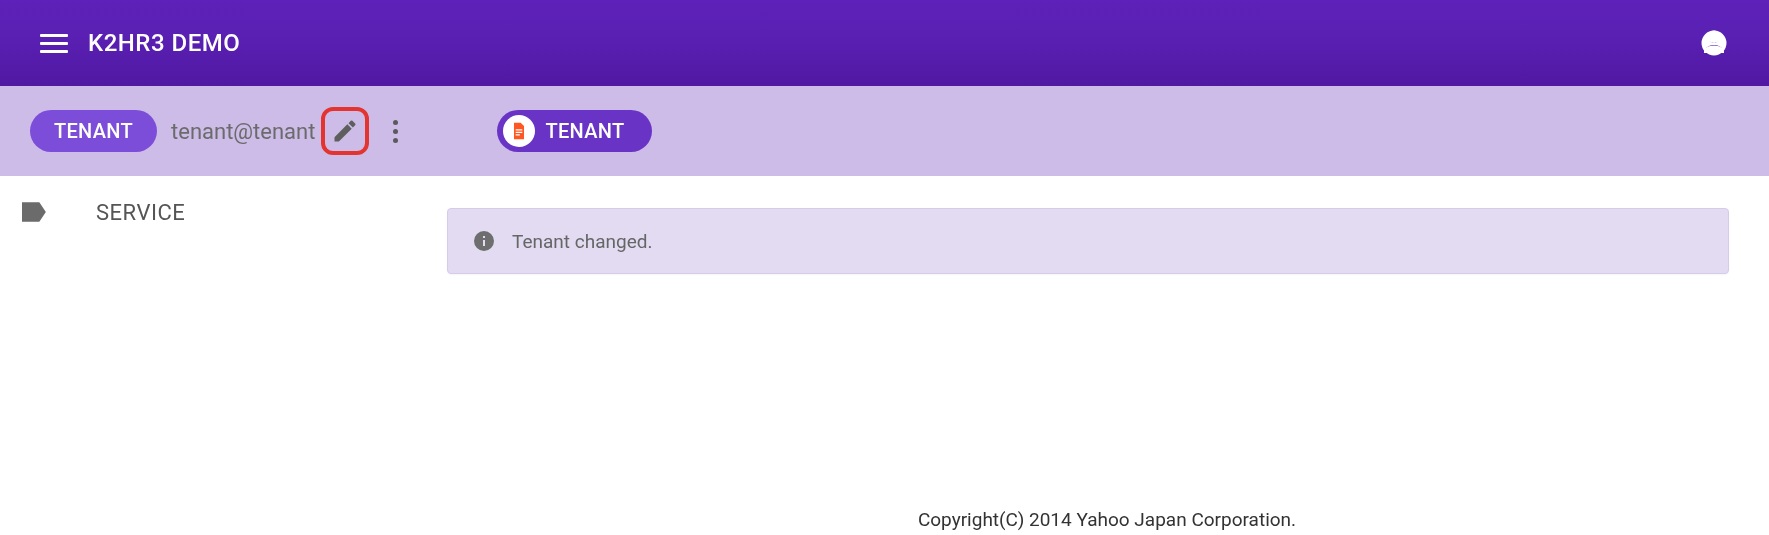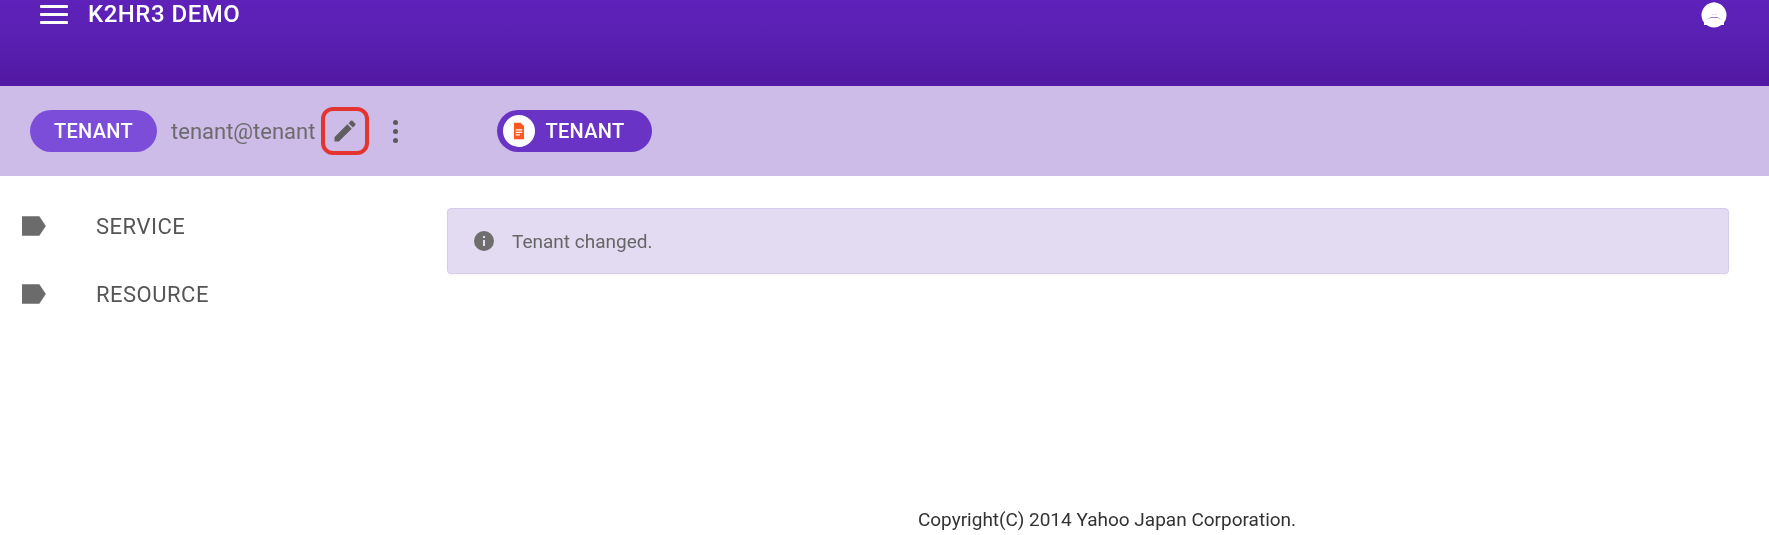--- a/index.html
+++ b/index.html
@@ -4,21 +4,21 @@
 <style>
   * { box-sizing: border-box; margin: 0; padding: 0; }
   html, body { width: 1769px; height: 535px; font-family: Roboto, "Helvetica Neue", Arial, sans-serif; background: #fff; overflow: hidden; }
 
   
   .appbar {
     height: 86px;
     background: linear-gradient(180deg, #5e21b9 0%, #5a20b3 40%, #5118a3 100%);
     color: #fff;
     display: flex;
-    align-items: flex-start;
+    align-items: center;
     padding: 0 40px;
   }
   .hamburger { width: 28px; height: 28px; margin-right: 20px; cursor: pointer; display: flex; flex-direction: column; justify-content: center; gap: 5px; }
   .hamburger span { display: block; height: 3px; background: #fff; border-radius: 1px; }
   .app-title { font-size: 24px; font-weight: 500; letter-spacing: 0.5px; flex: 0 0 auto; }
   .appbar-spacer { flex: 1 1 auto; }
   .account-icon { width: 30px; height: 30px; cursor: pointer; }
   .account-icon svg { width: 100%; height: 100%; fill: #fff; }
 
   
@@ -56,21 +56,21 @@
   .more-btn { margin-left: 14px; width: 24px; height:32px; cursor:pointer; display:flex; flex-direction:column; align-items:center; justify-content:center; gap:4px; }
   .more-btn span { width:5px; height:5px; border-radius:50%; background:#5a5a5a; }
 
   .chip-with-icon { margin-left: 90px; padding-left: 6px; padding-right: 28px; }
   .chip-icon-circle { width: 32px; height: 32px; border-radius: 50%; background:#fff; display:flex; align-items:center; justify-content:center; margin-right:10px; }
   .chip-icon-circle svg { width:20px; height:20px; fill:#ff5722; }
 
   
   .main { display: flex; height: calc(535px - 86px - 90px); }
 
-  .sidebar { width: 445px; padding-top: 16px; text-align: right; }
+  .sidebar { width: 445px; padding-top: 2px; text-align: right; }
   .nav-item {
     display:flex; align-items:center;
     height: 68px;
     padding-left: 22px;
     font-size: 22px;
     letter-spacing: 0.5px;
     color:#555;
     cursor:pointer;
   }
   .nav-item .tag-icon { width:26px; height:20px; margin-right: 48px; }
@@ -151,28 +151,20 @@
 
   <div class="sidebar">
     <div class="nav-item">
       <span class="tag-icon">
         <svg viewBox="0 0 24 18">
             <path d="M0 0h16l6 9-6 9H0z"></path>
           </svg>
       </span>
       <span>SERVICE</span>
     </div>
-    <div class="nav-item">
-      <span class="tag-icon">
-        <svg viewBox="0 0 24 18">
-            <path d="M0 0h16l6 9-6 9H0z"></path>
-          </svg>
-      </span>
-      <span>RESOURCE</span>
-    </div>
   </div>
 
   <div class="content">
     <div class="info-banner">
       <span class="info-icon">
         <svg viewBox="0 0 24 24">
             <path d="M12 2a10 10 0 1 0 0 20 10 10 0 0 0 0-20zm1 15h-2v-6h2v6zm0-8h-2V7h2v2z"></path>
           </svg>
       </span>
       <span>Tenant changed.</span>

